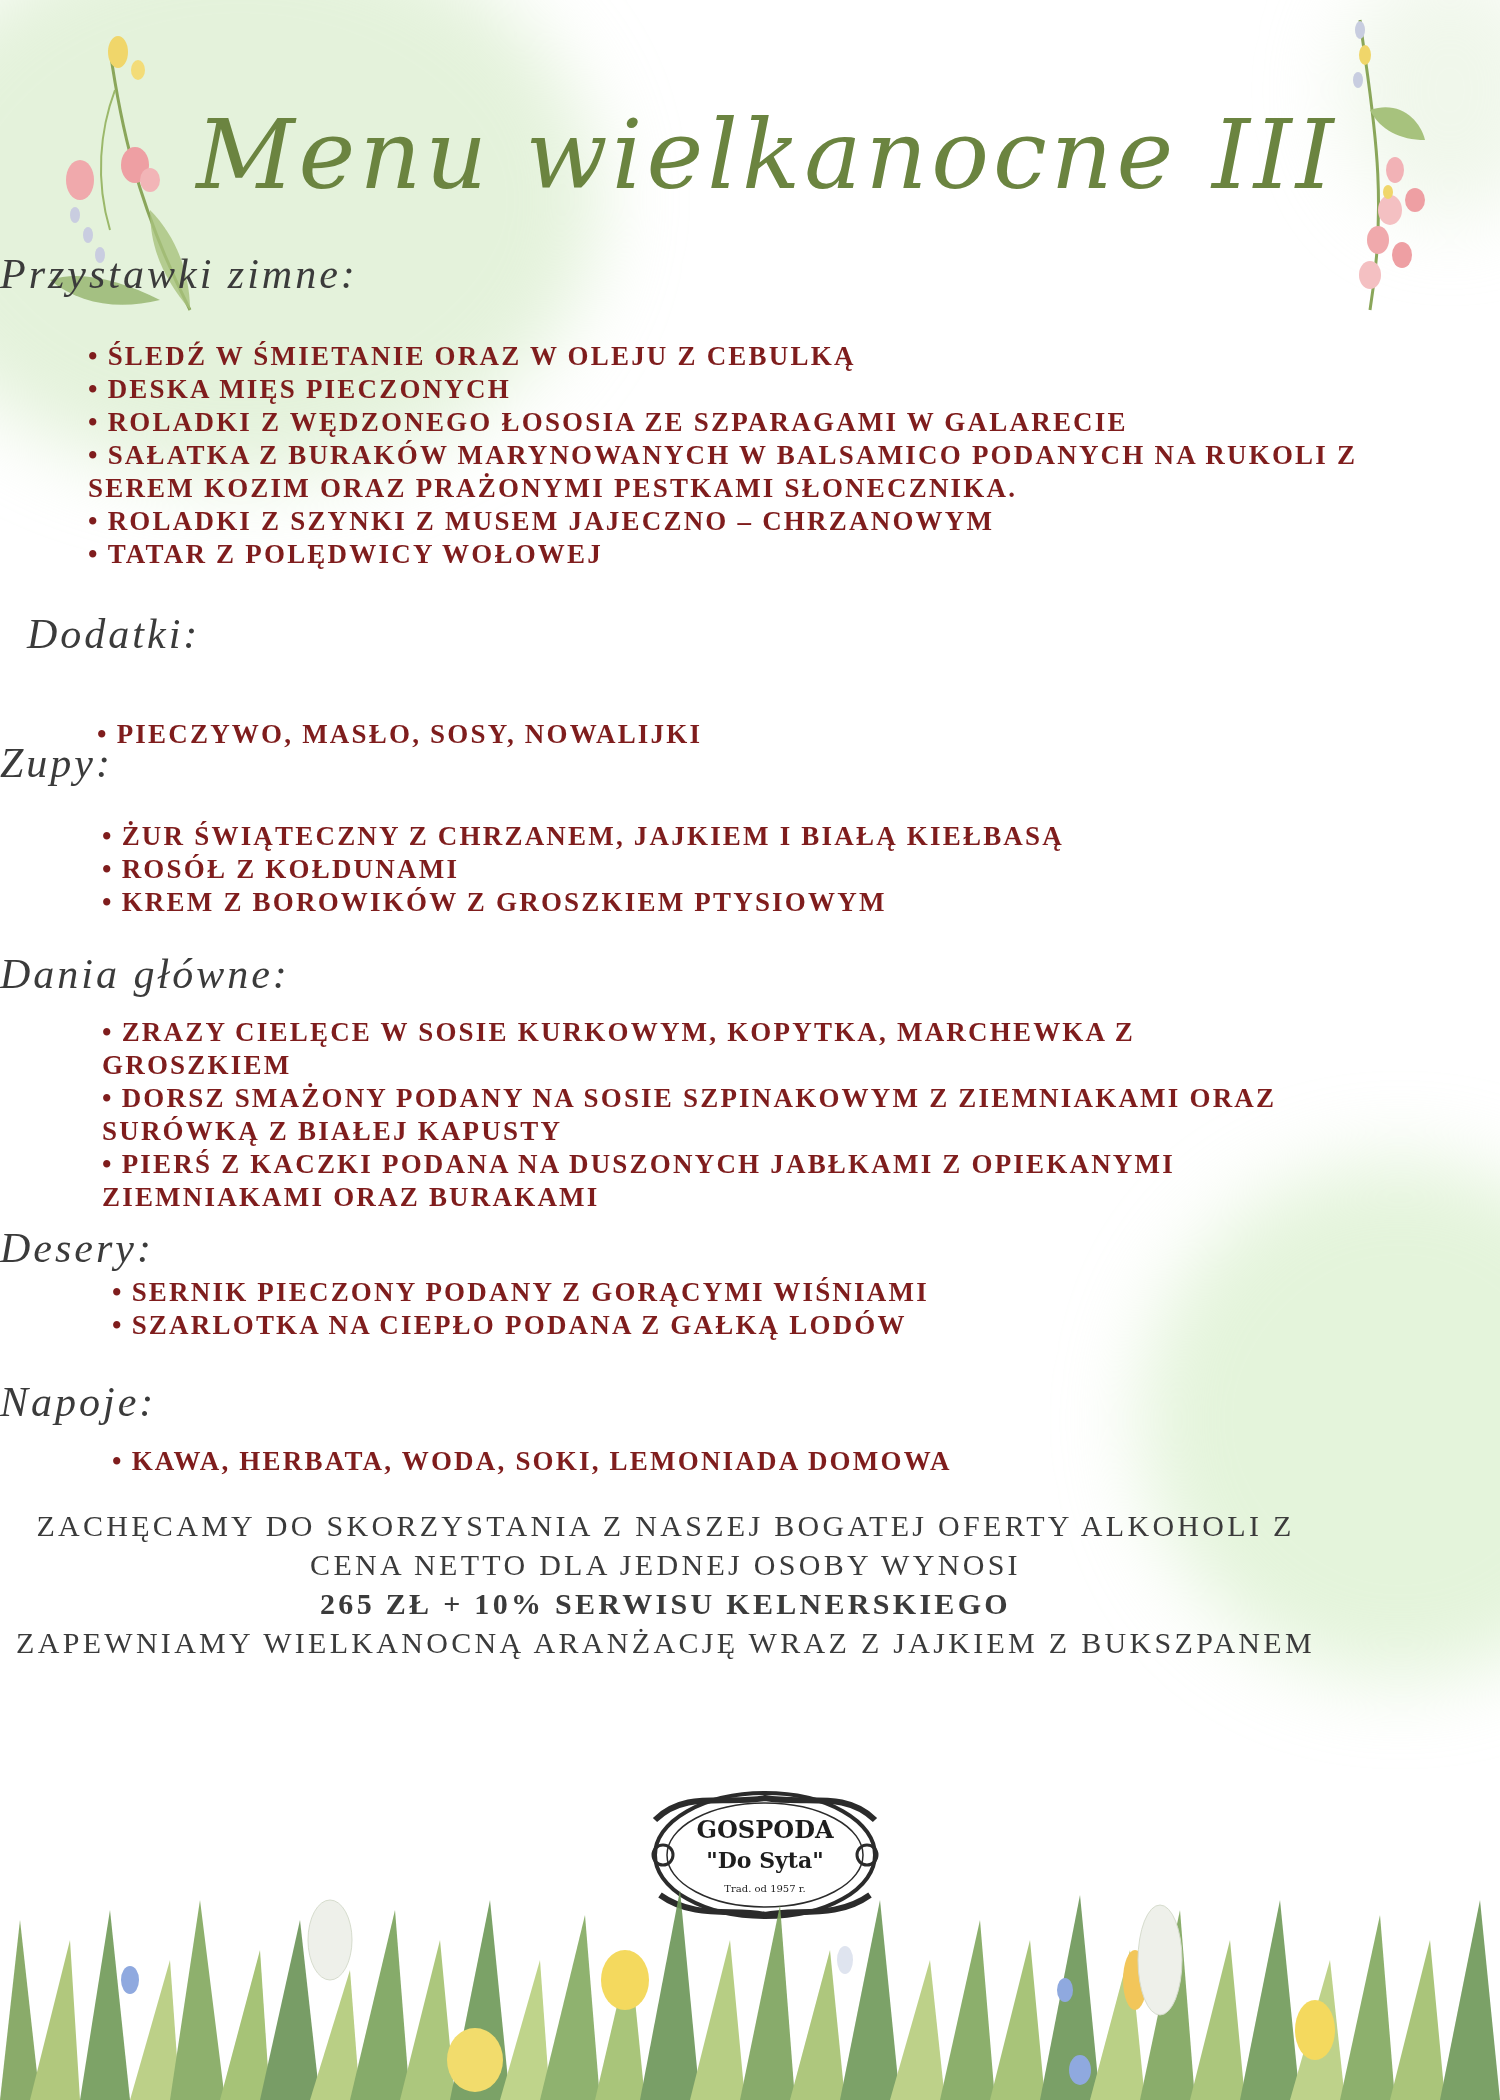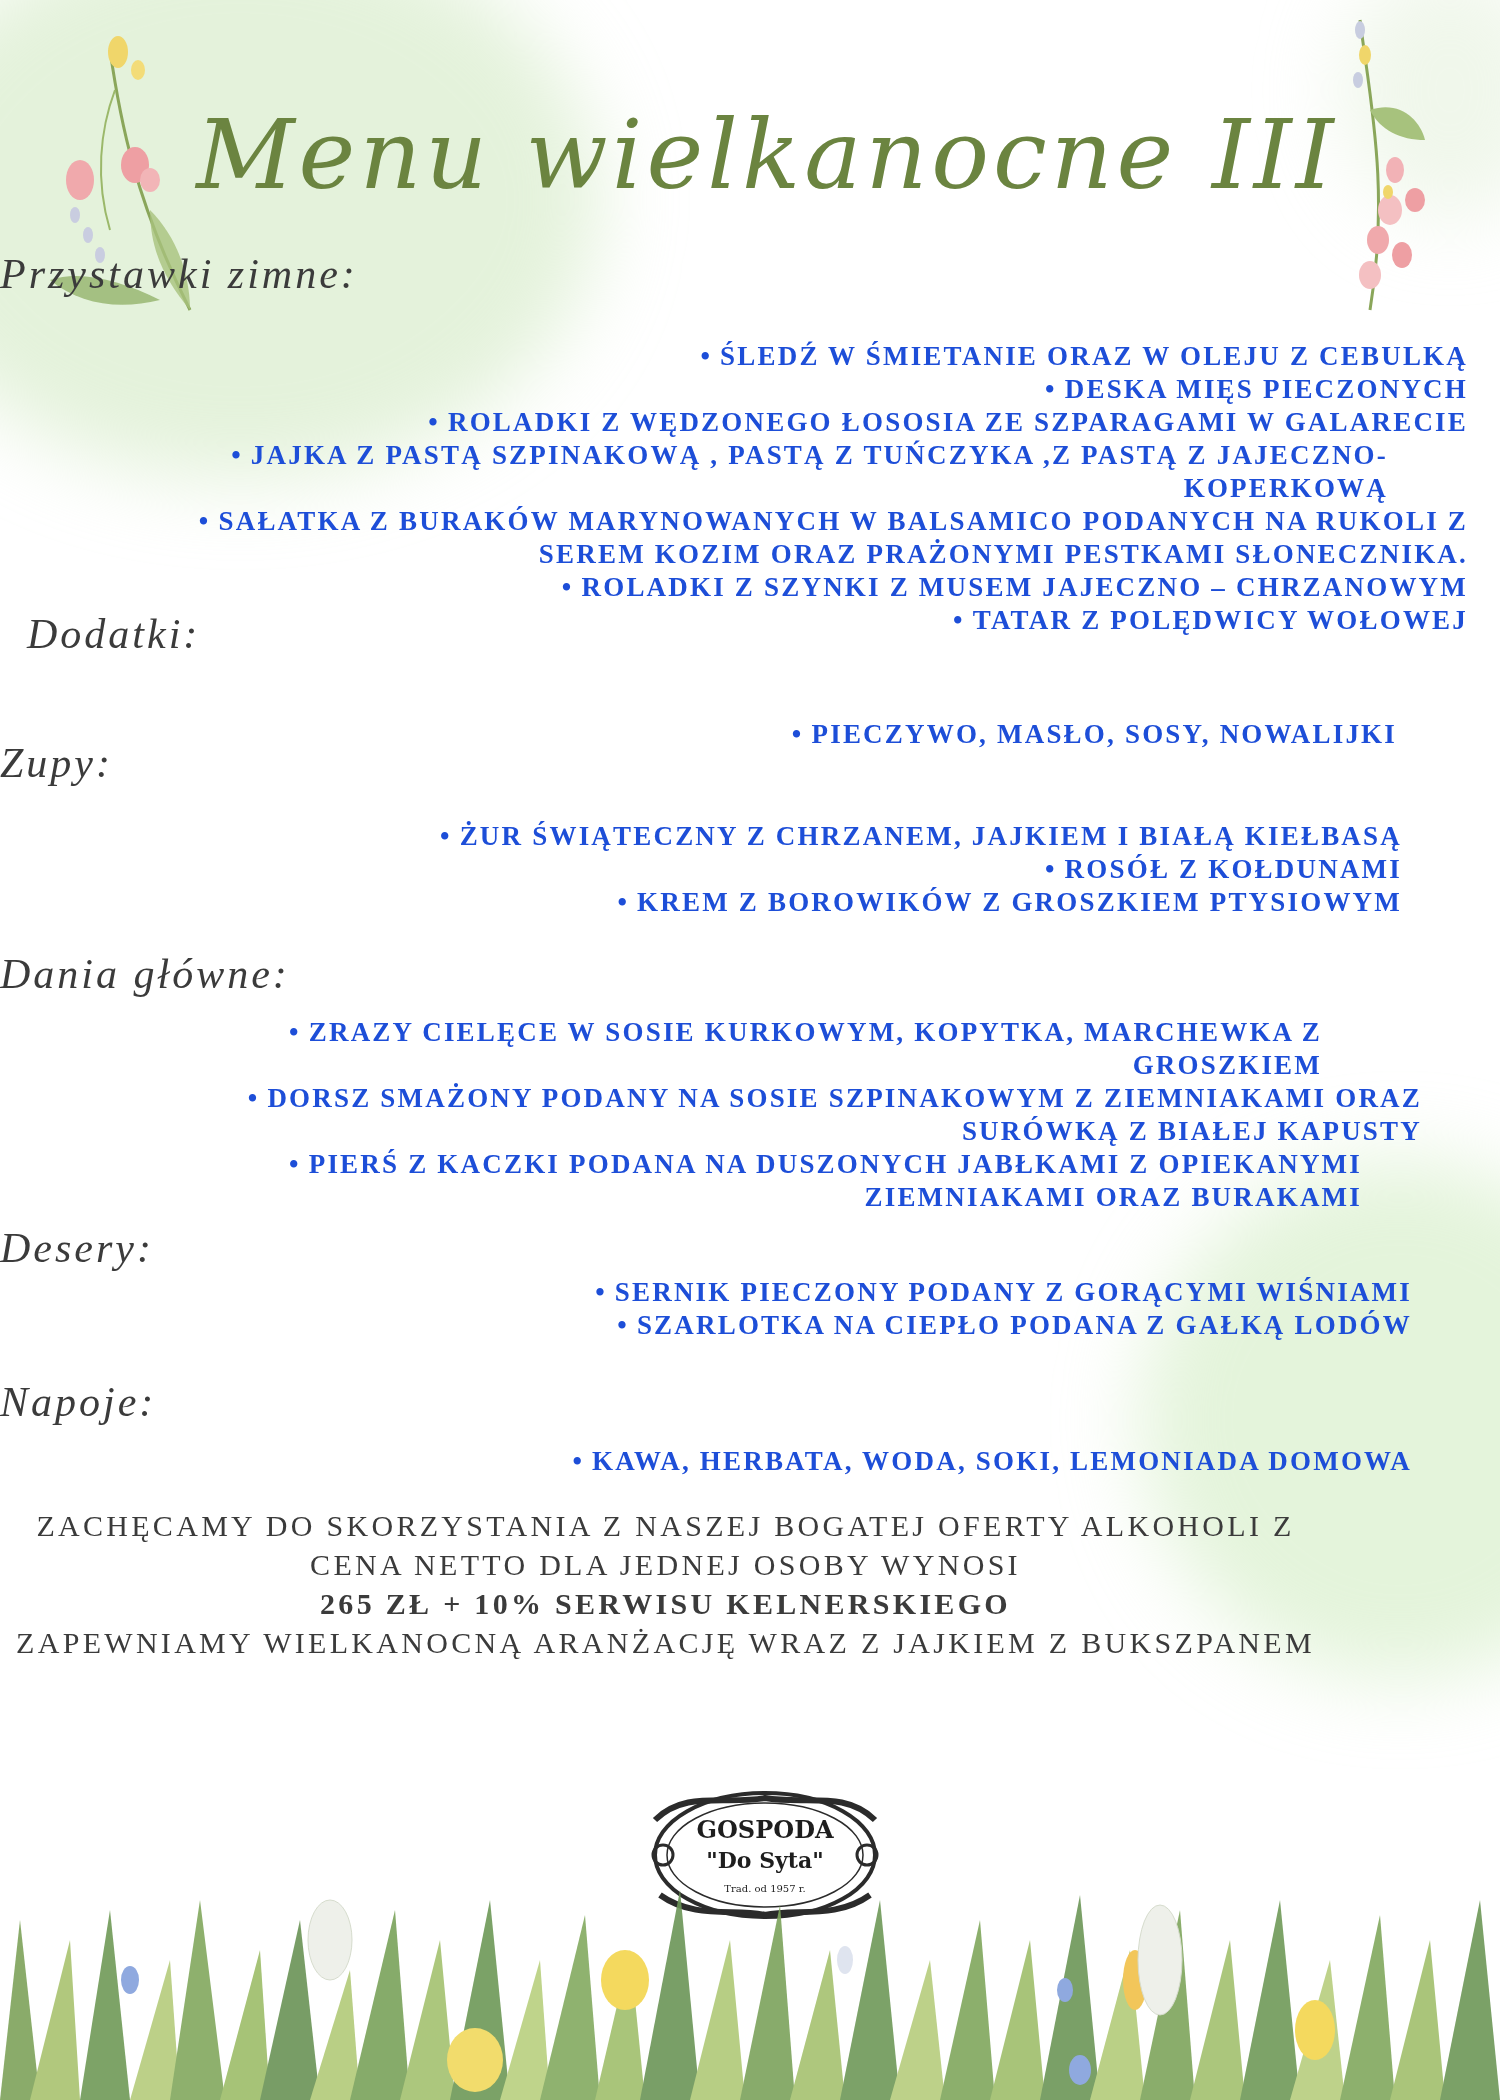--- a/index.html
+++ b/index.html
@@ -25,21 +25,21 @@
   }
 
   .section-heading {
     position: absolute; left: 0; width: 1500px; text-align: left;
     font-style: italic; font-size: 42px; color: #3b3b3b; letter-spacing: 3px; margin: 0; font-weight: normal;
   }
 
   .list { position: absolute; margin: 0; padding: 0; list-style: none; }
   .list li {
     font-size: 27px; line-height: 33px; letter-spacing: 2.2px; text-transform: uppercase;
-    color: #1d4ed8; font-weight: bold; text-align: right;
+    color: #7f1d1d; font-weight: bold;
   }
   .list li .bullet { margin-right: 8px; }
 
   .footer {
     position: absolute; left: 0; width: 1331px; top: 1506px; text-align: center;
     font-size: 30px; line-height: 39px; letter-spacing: 3.3px; color: #3b3b3b;
   }
   .footer .bold { font-weight: bold; }
 
   .logo { position: absolute; left: 635px; top: 1780px; width: 260px; height: 150px; }
@@ -82,21 +82,20 @@
   <ellipse cx="58" cy="182" rx="5" ry="7" fill="#f0d66a"></ellipse>
 </svg>
 
 <h1 class="title">Menu wielkanocne III</h1>
 
 <h2 class="section-heading" style="top:250px;">Przystawki zimne:</h2>
 <ul class="list" style="left:88px; top:340px; width:1380px;">
   <li><span class="bullet">•</span><span>ŚLEDŹ W ŚMIETANIE ORAZ W OLEJU Z CEBULKĄ</span></li>
   <li><span class="bullet">•</span><span>DESKA MIĘS PIECZONYCH</span></li>
   <li><span class="bullet">•</span><span>ROLADKI Z WĘDZONEGO ŁOSOSIA ZE SZPARAGAMI W GALARECIE</span></li>
-  <li style="padding-right:80px;"><span class="bullet">•</span><span>JAJKA Z PASTĄ SZPINAKOWĄ , PASTĄ Z TUŃCZYKA ,Z PASTĄ Z JAJECZNO-KOPERKOWĄ</span></li>
   <li><span class="bullet">•</span><span>SAŁATKA Z BURAKÓW MARYNOWANYCH W BALSAMICO PODANYCH NA RUKOLI Z SEREM KOZIM ORAZ PRAŻONYMI PESTKAMI SŁONECZNIKA.</span></li>
   <li><span class="bullet">•</span><span>ROLADKI Z SZYNKI Z MUSEM JAJECZNO – CHRZANOWYM</span></li>
   <li><span class="bullet">•</span><span>TATAR Z POLĘDWICY WOŁOWEJ</span></li>
 </ul>
 
 <h2 class="section-heading" style="top:610px;margin-left:27px;">Dodatki:</h2>
 <ul class="list" style="left:97px; top:718px; width:1300px;">
   <li><span class="bullet">•</span><span>PIECZYWO, MASŁO, SOSY, NOWALIJKI</span></li>
 </ul>
 

